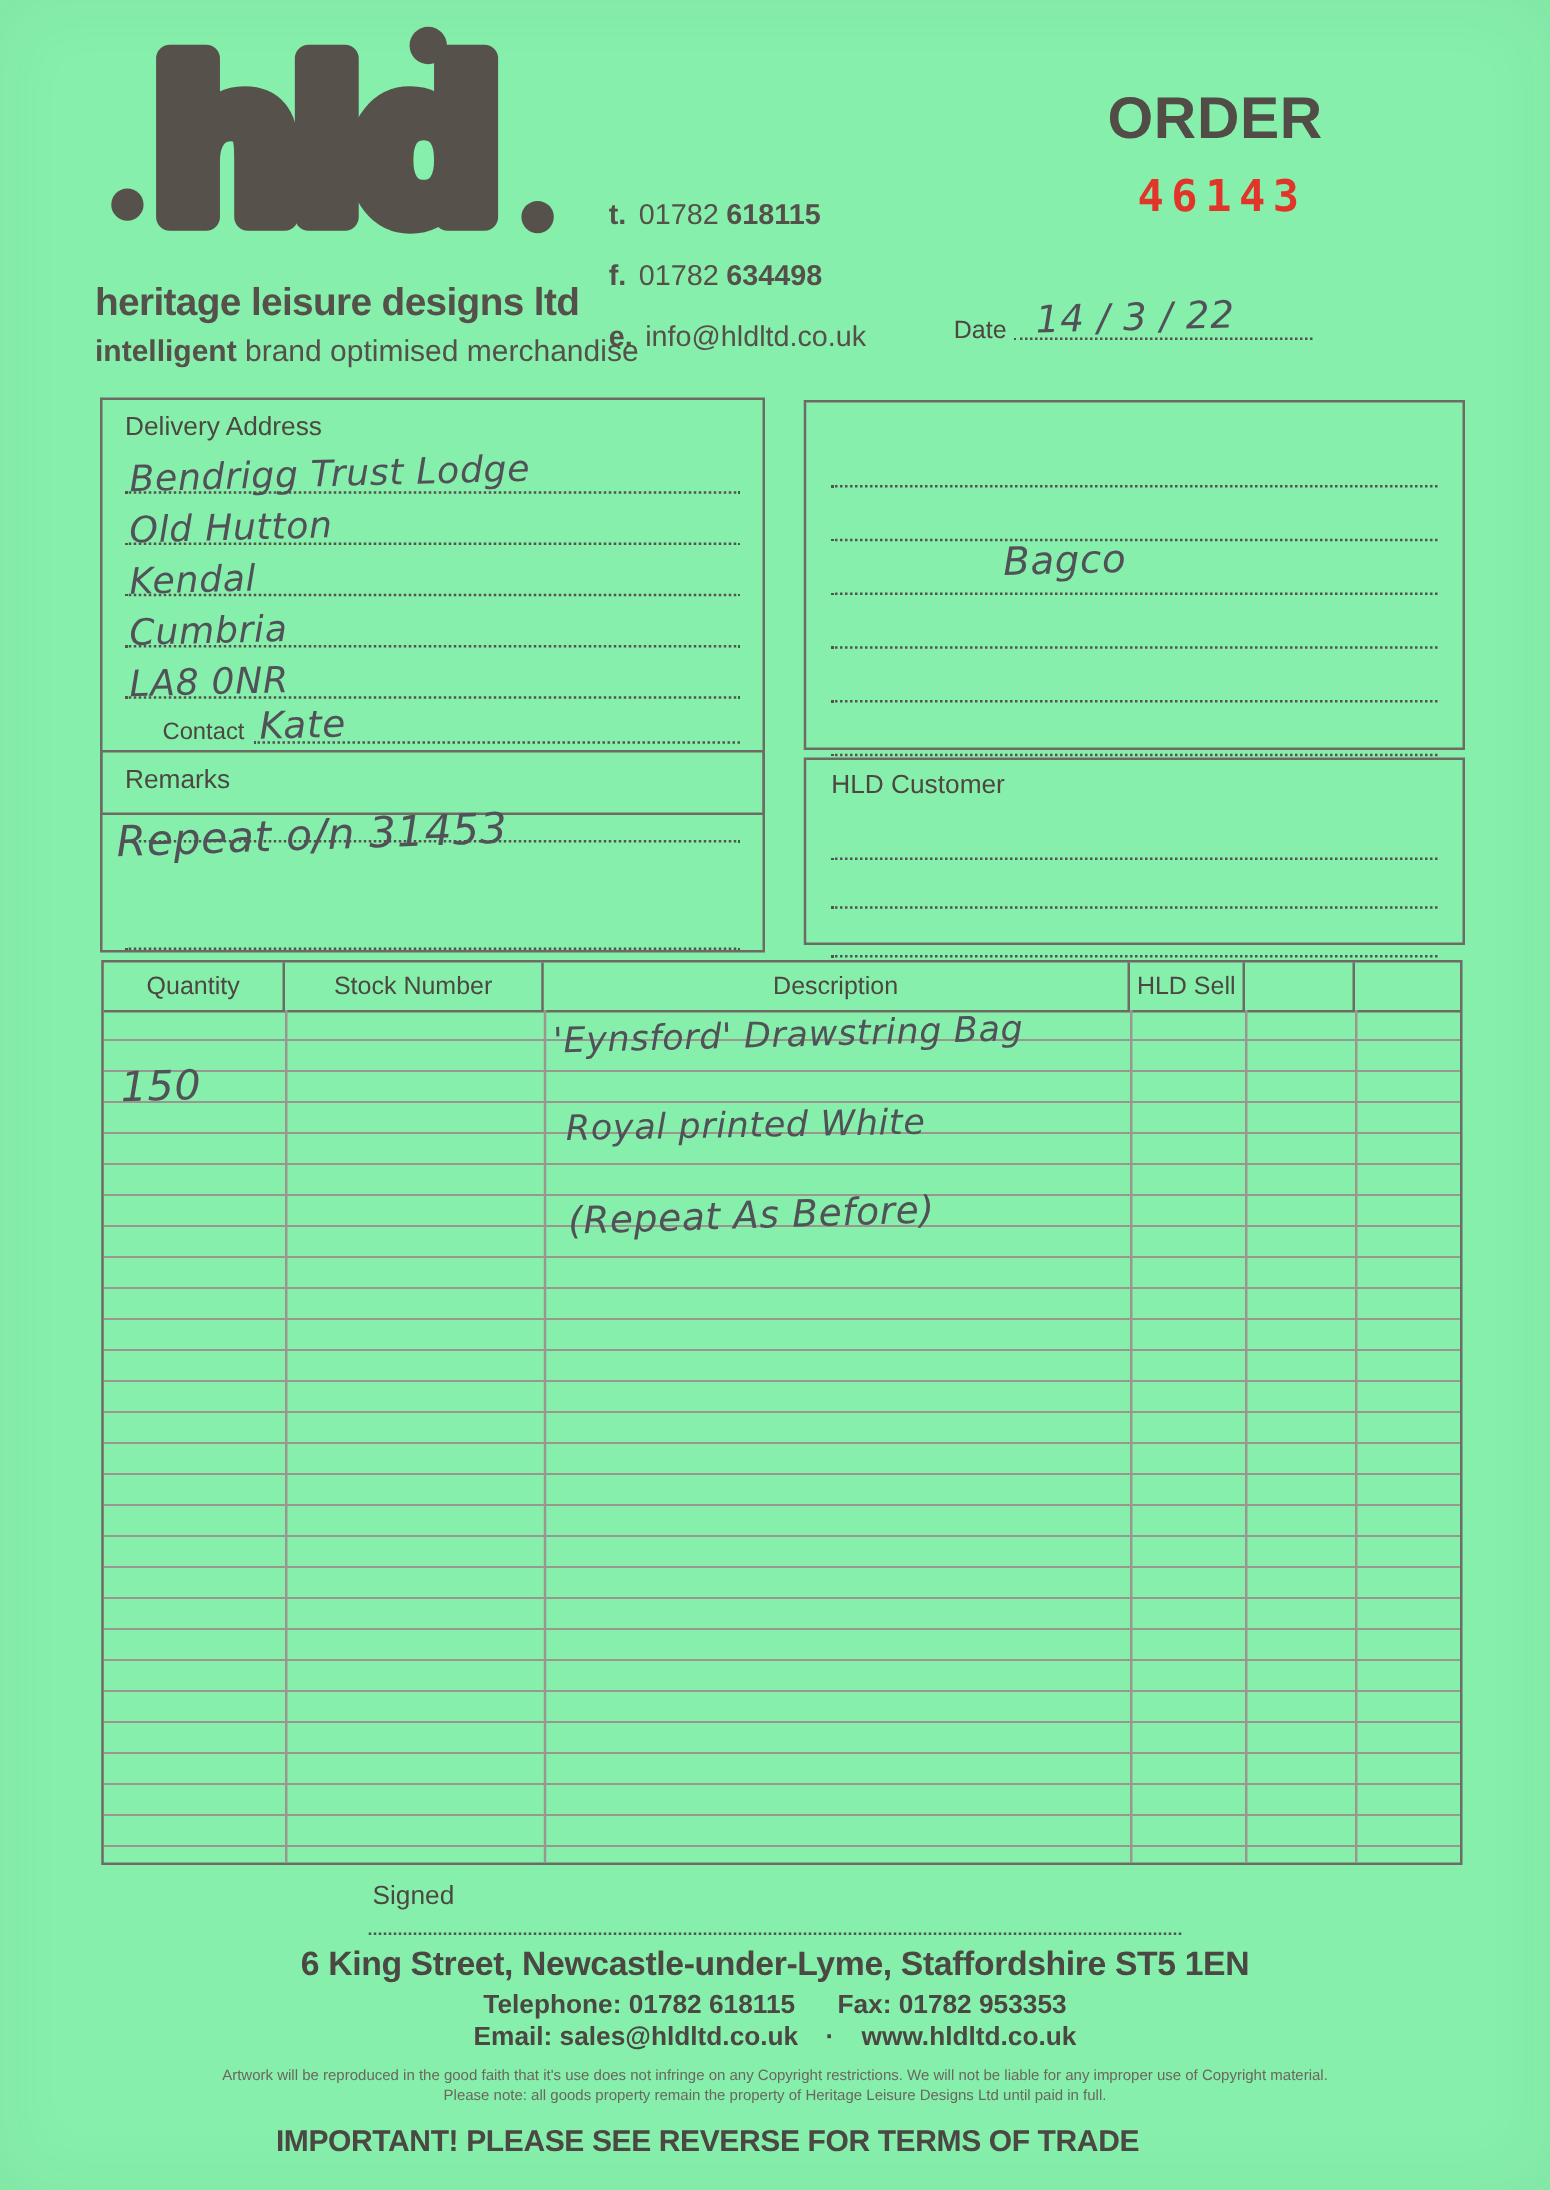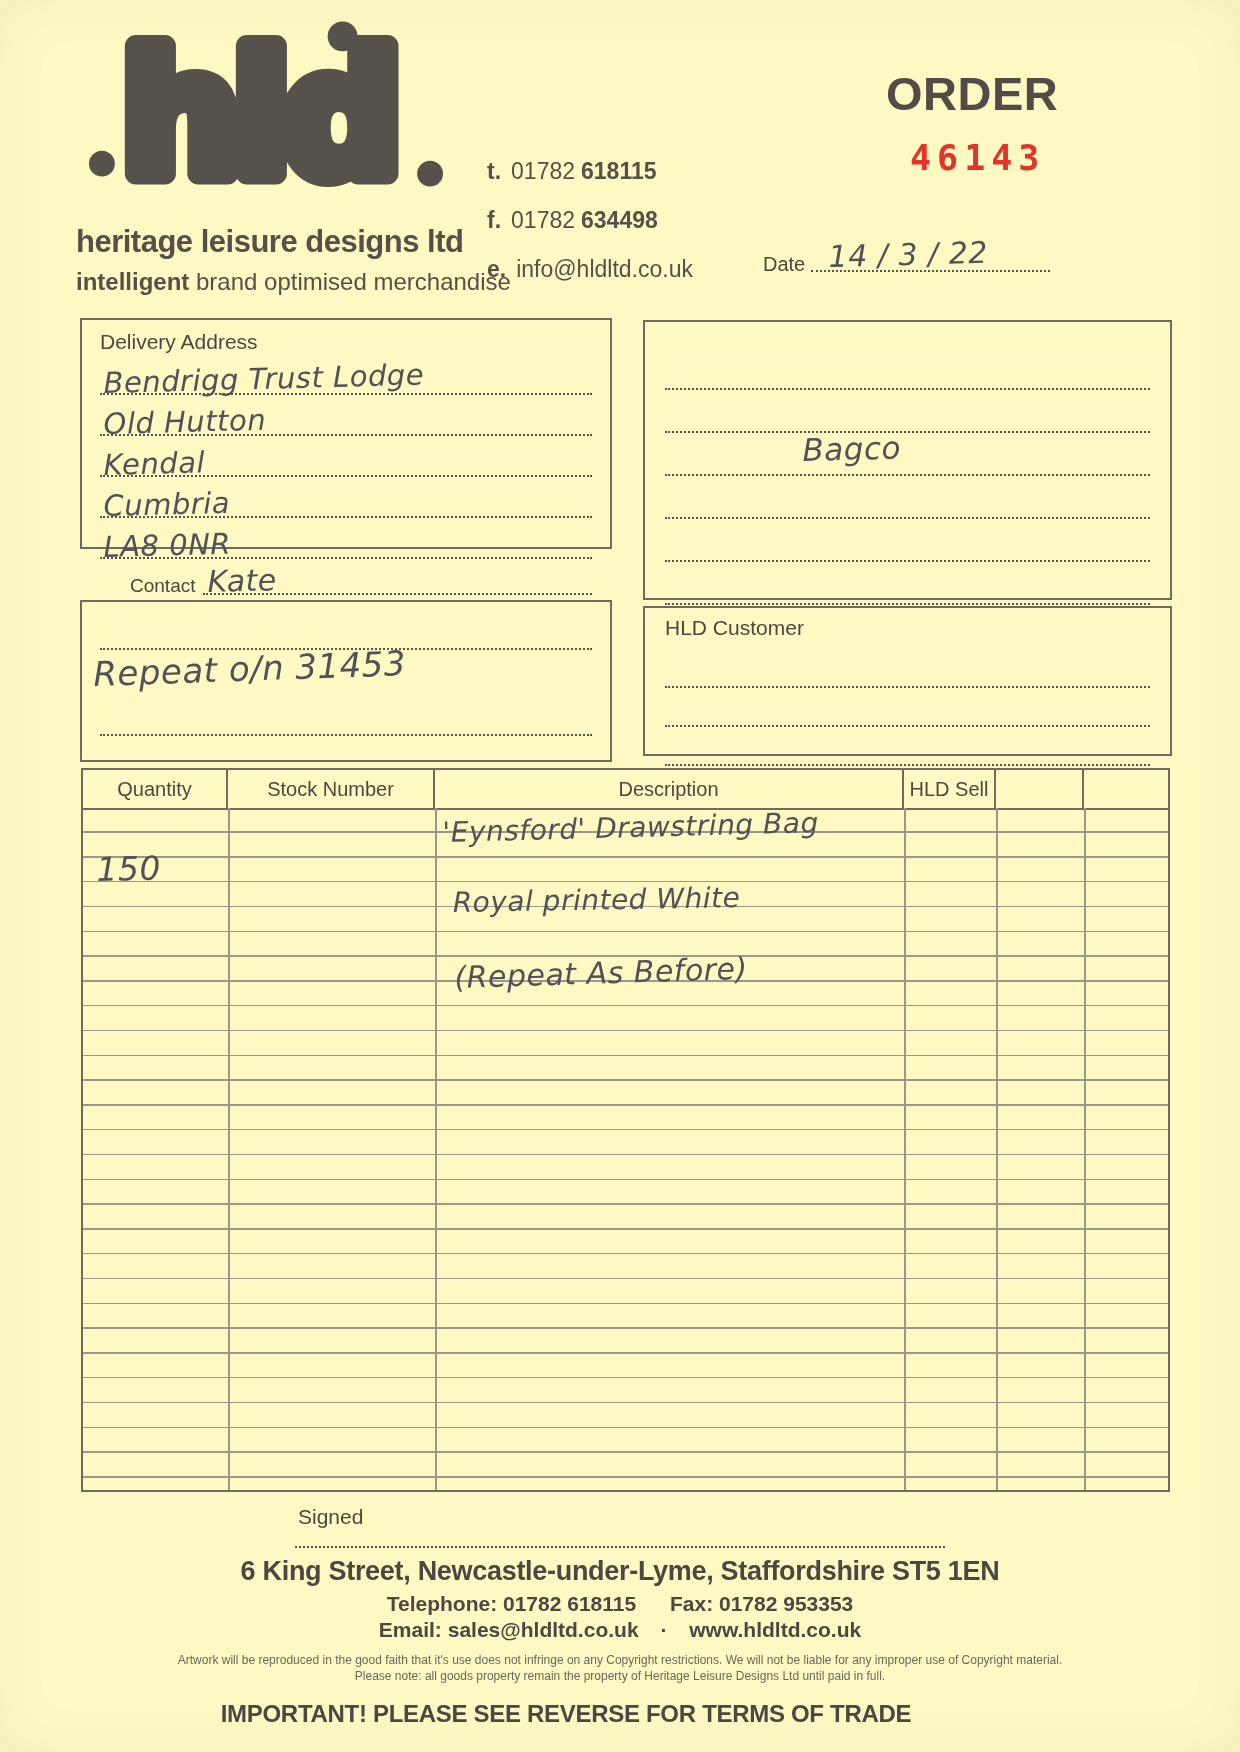--- a/index.html
+++ b/index.html
@@ -1,17 +1,17 @@
 <!DOCTYPE html>
 <html><head>
 <meta charset="utf-8">
 <style>
   html,body{margin:0;padding:0;background:#e9e8e5;}
   .sheet{
-    position:relative;width:1240px;height:1752px;background:#fef9c3;
+    position:relative;width:1240px;height:1752px;background:#86efac;
     font-family:"Liberation Sans",sans-serif;color:#4c4841;overflow:hidden;
     box-shadow:inset 0 0 60px rgba(60,55,45,.05);
     text-decoration:underline;
   }
   
   .logo{position:absolute;left:88px;top:6px;width:358px;height:204px;overflow:visible;}
   .company{position:absolute;left:76px;top:224px;font-size:31px;font-weight:bold;color:#55504a;letter-spacing:-.5px;}
   .tagline{position:absolute;left:76px;top:268px;font-size:24px;color:#55504a;}
   .contact{position:absolute;left:487px;top:158px;font-size:23px;color:#55504a;}
   .crow{margin-bottom:22px;}
@@ -21,21 +21,21 @@
   .order-number{position:absolute;left:910px;top:122px;font-family:"DejaVu Sans Mono",monospace;font-weight:bold;font-size:35px;color:#e2352a;letter-spacing:6px;margin-top:16px;}
   .date-group{position:absolute;left:763px;top:230px;width:287px;height:46px;}
   .date-label{position:absolute;left:0;bottom:0;font-size:20px;color:#4c4841;}
   .date-dots{position:absolute;left:48px;right:0;bottom:4px;border-bottom:2.5px dotted #55534d;}
   .date-group .hw{position:absolute;left:66px;bottom:2px;font-size:30px;}
   
   .hw{font-family:"DejaVu Sans",sans-serif;font-style:italic;color:#515258;letter-spacing:.5px;white-space:nowrap;transform:rotate(-1.5deg);transform-origin:left bottom;}
   
   .fbox{position:absolute;border:2px solid #6e6b64;background:transparent;}
   .fbox .blabel{font-size:21px;color:#4c4841;}
-  .box-delivery{left:80px;top:318px;width:532px;height:231px;padding:10px 18px;box-sizing:border-box;}
+  .box-delivery{left:80px;top:318px;width:532px;height:334px;padding:10px 18px;box-sizing:border-box;}
   .dline{position:relative;height:39px;border-bottom:2.5px dotted #55534d;}
   .dline .hw{position:absolute;left:4px;bottom:-7px;font-size:29px;}
   .contact-row{position:relative;display:flex;align-items:flex-end;height:40px;}
   .contact-row .blabel{font-size:19px;padding-bottom:2px;margin-left:30px;}
   .contact-row .dotfill{flex:1;border-bottom:2.5px dotted #55534d;margin-left:8px;margin-bottom:4px;}
   .contact-row .hw{position:absolute;left:108px;bottom:0;font-size:30px;}
   .box-customer{left:643px;top:320px;width:529px;height:280px;padding:0 20px;box-sizing:border-box;}
   .rline{height:41px;border-bottom:2.5px dotted #55534d;}
   .rline.first{height:66px;}
   .box-customer .hw{position:absolute;left:158px;top:110px;font-size:31px;}
@@ -127,20 +127,21 @@
     <div class="rline first"></div>
     <div class="rline"></div>
     <div class="rline"></div>
     <div class="rline"></div>
     <div class="rline"></div>
     <div class="rline"></div>
     <span class="hw">Bagco</span>
   </div>
 
   <div class="fbox box-remarks">
+    <div class="blabel">Remarks</div>
     <div class="rem-line1"></div>
     <div class="rem-line2"></div>
     <span class="hw">Repeat o/n 31453</span>
   </div>
 
   <div class="fbox box-hldcust">
     <div class="blabel">HLD Customer</div>
     <div class="hline first"></div>
     <div class="hline"></div>
     <div class="hline"></div>

